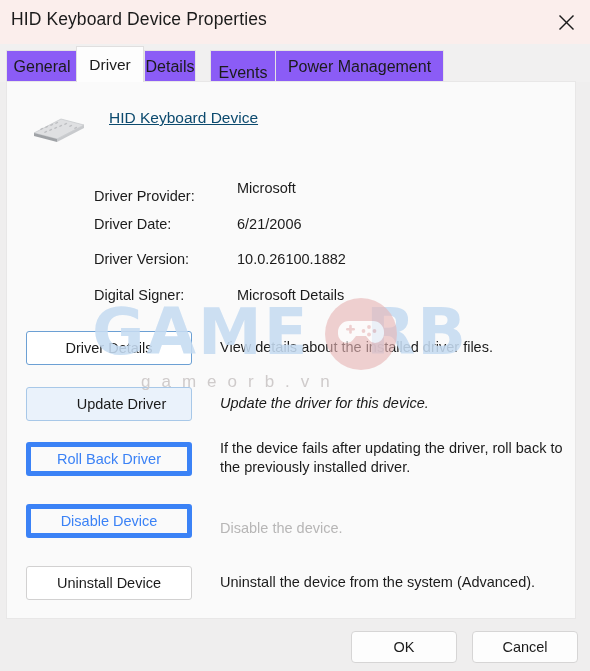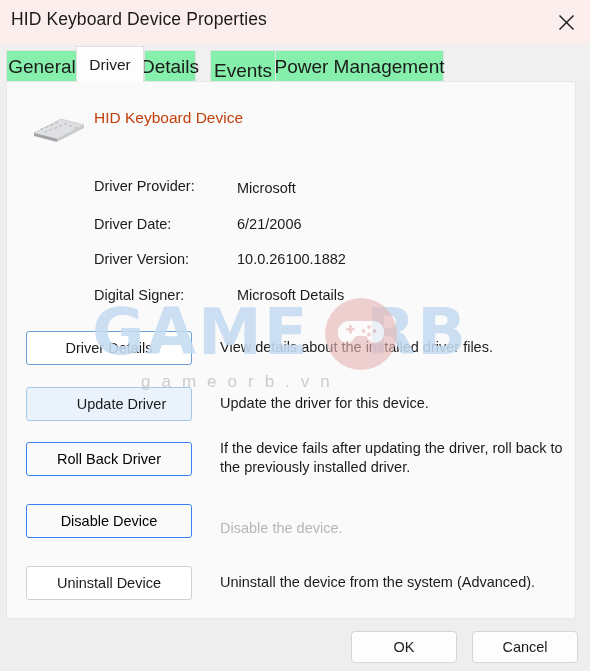--- a/index.html
+++ b/index.html
@@ -59,28 +59,28 @@
     left: 0;
     top: 44px;
     width: 590px;
     height: 38px;
     background: #f1f0f0;
   }
   .tab {
     position: absolute;
     top: 6px;
     height: 32px;
-    background: #86efac;
+    background: #8b5cf6;
     border: 1px solid #e4e3e3;
     border-bottom: none;
     box-sizing: border-box;
     display: flex;
     align-items: center;
     justify-content: center;
-    font-size: 19px;
+    font-size: 16px;
     color: #1b1b1b;
     cursor: default;
     white-space: nowrap;
   }
   .tab.active {
     top: 2px;
     height: 36px;
     background: #fdfdfd;
     border: 1px solid #e0dfdf;
     border-bottom: none;
@@ -104,25 +104,26 @@
   
   #device-icon {
     position: absolute;
     left: 22px;
     top: 28px;
     width: 58px;
     height: 40px;
   }
   #device-name {
     position: absolute;
-    left: 87px;
+    left: 102px;
     top: 27px;
     font-size: 15.5px;
-    color: #c2410c;
-    white-space: nowrap;
+    color: #0c4a6e;
+    white-space: nowrap;
+    text-decoration: underline;
   }
 
   
   .info-label {
     position: absolute;
     left: 87px;
     font-size: 14.5px;
     color: #1b1b1b;
     white-space: nowrap;
   }
@@ -155,22 +156,22 @@
   .action-btn.focused {
     border: 1px solid #6ca0d4;
     background: #ffffff;
   }
   .action-btn.hover {
     border: 1px solid #a8c8e8;
     background: #eaf2fb;
     padding-left: 25px;
   }
   .action-btn.disabled {
-    color: #000000;
-    border: 1px solid #3b82f6;
+    color: #3b82f6;
+    border: 5px solid #3b82f6;
     background: #fafafa;
     align-items: center;
   }
   .action-desc {
     position: absolute;
     left: 213px;
     width: 345px;
     font-size: 14.5px;
     color: #1b1b1b;
     line-height: 19px;
@@ -322,41 +323,41 @@
             <rect x="28" y="10" width="3" height="1.4" rx="0.5" transform="rotate(-27 28 10)"></rect>
             <rect x="33" y="8" width="3" height="1.4" rx="0.5" transform="rotate(-27 33 8)"></rect>
             <rect x="38" y="10" width="3" height="1.4" rx="0.5" transform="rotate(-27 38 10)"></rect>
             <rect x="43" y="12" width="3" height="1.4" rx="0.5" transform="rotate(-27 43 12)"></rect>
           </g>
         </g>
       </svg>
     </div>
     <div id="device-name">HID Keyboard Device</div>
 
-    <div class="info-label" style="top:96px;">Driver Provider:</div>
+    <div class="info-label" style="top:106px;">Driver Provider:</div>
     <div class="info-value" style="top:98px;">Microsoft</div>
 
     <div class="info-label" style="top:134px;">Driver Date:</div>
     <div class="info-value" style="top:134px;">6/21/2006</div>
 
     <div class="info-label" style="top:169px;">Driver Version:</div>
     <div class="info-value" style="top:169px;">10.0.26100.1882</div>
 
     <div class="info-label" style="top:205px;">Digital Signer:</div>
     <div class="info-value" style="top:205px;">Microsoft Details</div>
 
     <div class="action-btn focused" style="top:249px;">
       <span>Driver Details</span>
     </div>
     <div class="action-desc" style="top:256px;">View details about the installed driver files.</div>
 
     <div class="action-btn hover" style="top:305px;">
       <span>Update Driver</span>
     </div>
-    <div class="action-desc" style="top:312px;">Update the driver for this device.</div>
+    <div class="action-desc" style="top:312px;font-style:italic;">Update the driver for this device.</div>
 
     <div class="action-btn disabled" style="top:360px;">
       <span>Roll Back Driver</span>
     </div>
     <div class="action-desc" style="top:357px;">If the device fails after updating the driver, roll back to the previously installed driver.</div>
 
     <div class="action-btn disabled" style="top:422px;">
       <span>Disable Device</span>
     </div>
     <div class="action-desc disabled" style="top:429px;margin-top:8px;">Disable the device.</div>

